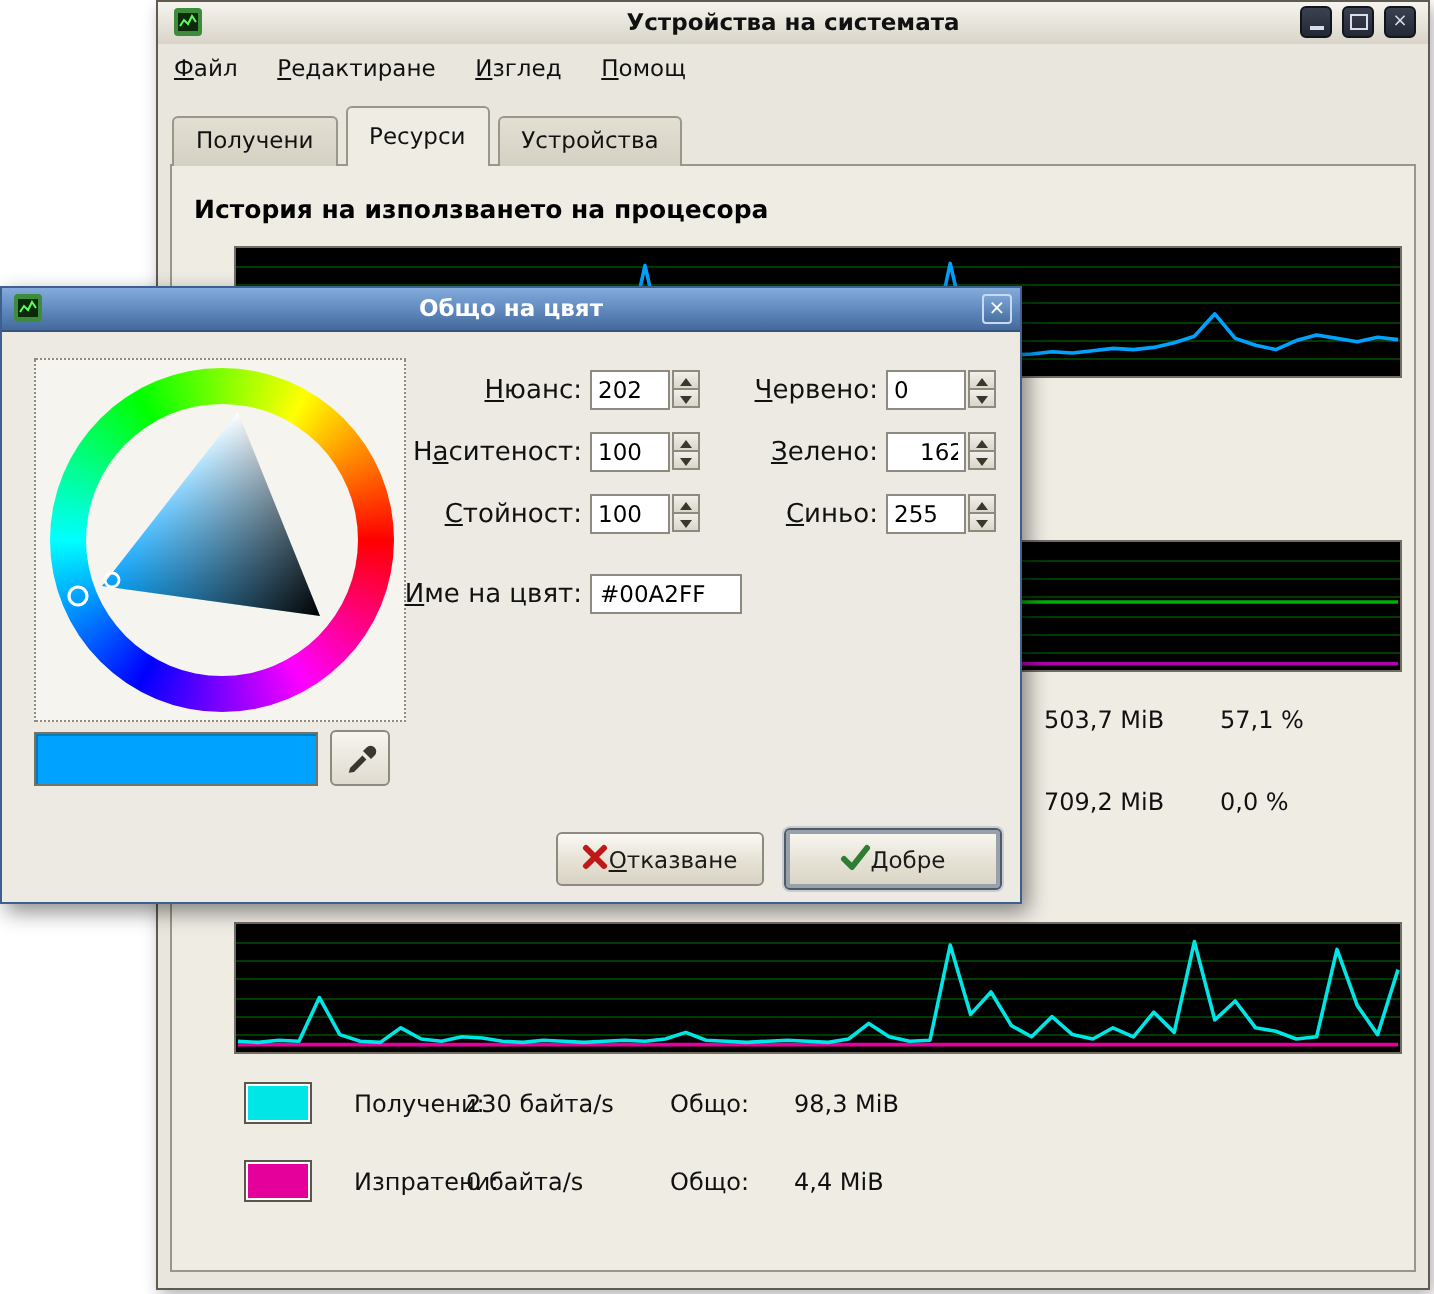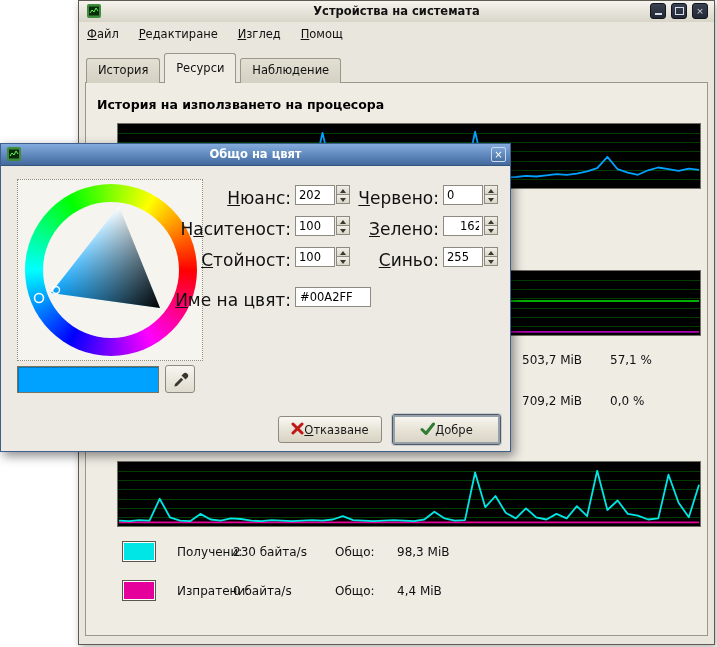--- a/index.html
+++ b/index.html
@@ -47,21 +47,21 @@
   .wheel-panel{left:16px;top:35px;width:186px;height:182px;background:#F6F4EE;
     border:1px dotted #8f8b7d;box-sizing:border-box}
   .hue-ring{left:7px;top:4px;width:172px;height:172px;border-radius:50%;
     background:conic-gradient(from 0deg,
       hsl(90,100%,50%) 0deg, hsl(60,100%,50%) 30deg, hsl(30,100%,50%) 60deg,
       hsl(0,100%,50%) 90deg, hsl(330,100%,50%) 120deg, hsl(300,100%,50%) 150deg,
       hsl(270,100%,50%) 180deg, hsl(240,100%,50%) 210deg, hsl(210,100%,50%) 240deg,
       hsl(180,100%,50%) 270deg, hsl(150,100%,50%) 300deg, hsl(120,100%,50%) 330deg,
       hsl(90,100%,50%) 360deg);cursor:crosshair}
   .hue-hole{left:25px;top:22px;width:136px;height:136px;border-radius:50%;background:#F6F4EE}
-  .field-label{width:120px;text-align:right;font-size:17px;color:#111}
+  .field-label{width:120px;text-align:right;font-size:13px;color:#111}
   .spin-input{border:1px solid #8e8a7f;background:#fff;height:20px;box-sizing:border-box;
     font-family:"DejaVu Sans",sans-serif;font-size:11.5px;padding:0 3px;width:40px}
   .spin-col{width:14px;height:20px}
   .spin-btn{display:block;width:14px;height:10px;background:linear-gradient(#F1EFE9,#DAD6C9);
     border:1px solid #8e8a7f;box-sizing:border-box;padding:0;cursor:pointer;position:relative}
   .spin-btn + .spin-btn{margin-top:-1px}
   .tri-up,.tri-dn{position:absolute;left:3px;width:0;height:0;
     border-left:3.5px solid transparent;border-right:3.5px solid transparent}
   .tri-up{top:3px;border-bottom:4px solid #3a372f}
   .tri-dn{top:3px;border-top:4px solid #3a372f}
@@ -98,23 +98,23 @@
   </div>
 
   <div class="abs menubar">
     <span class="menu-item"><span class="accel">Ф</span><span>а</span><span>й</span><span>л</span></span>
     <span class="menu-item"><span class="accel">Р</span><span>е</span><span>д</span><span>а</span><span>к</span><span>т</span><span>и</span><span>р</span><span>а</span><span>н</span><span>е</span></span>
     <span class="menu-item"><span class="accel">И</span><span>з</span><span>г</span><span>л</span><span>е</span><span>д</span></span>
     <span class="menu-item"><span class="accel">П</span><span>о</span><span>м</span><span>о</span><span>щ</span></span>
   </div>
 
   <div class="abs tabs">
-    <span class="tab">История</span>
+    <span class="tab">Получени</span>
     <span class="tab active">Ресурси</span>
-    <span class="tab">Наблюдение</span>
+    <span class="tab">Устройства</span>
   </div>
 
   <div class="abs panel">
     <div class="abs section-title" style="left:11px;top:14px">История на използването на процесора</div>
 
     <div class="abs chart" style="left:31px;top:40px;width:582px;height:64px"><svg width="582" height="64">
           <line x1="0" y1="9.5" x2="582" y2="9.5" stroke="#003c00"></line>
           <line x1="0" y1="18.5" x2="582" y2="18.5" stroke="#003c00"></line>
           <line x1="0" y1="27.5" x2="582" y2="27.5" stroke="#003c00"></line>
           <line x1="0" y1="37.5" x2="582" y2="37.5" stroke="#003c00"></line>

